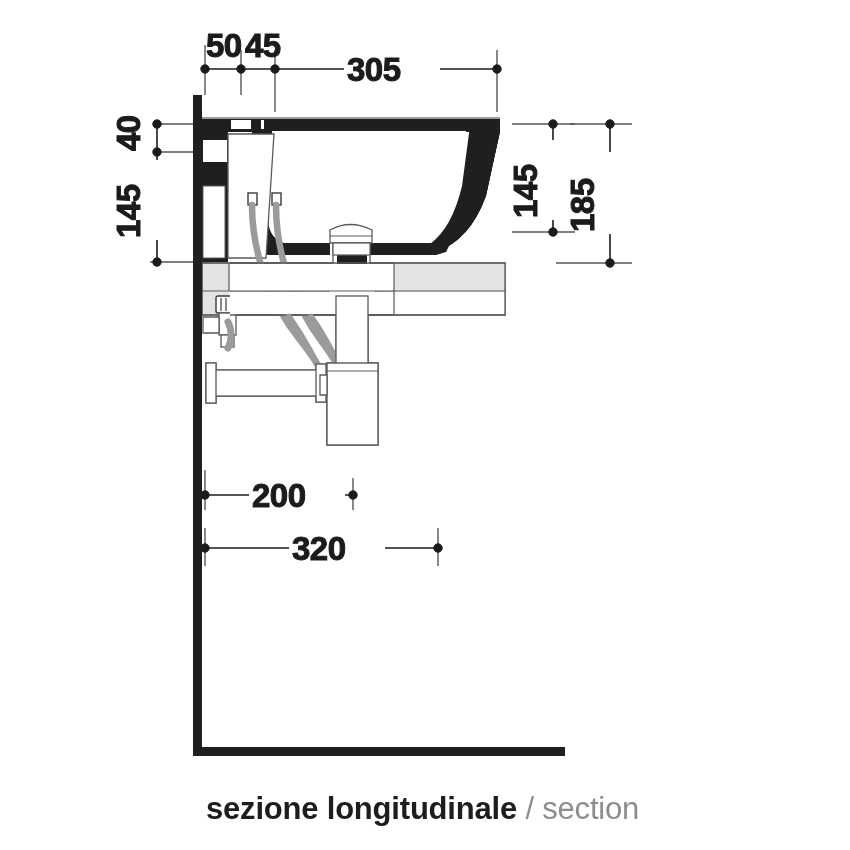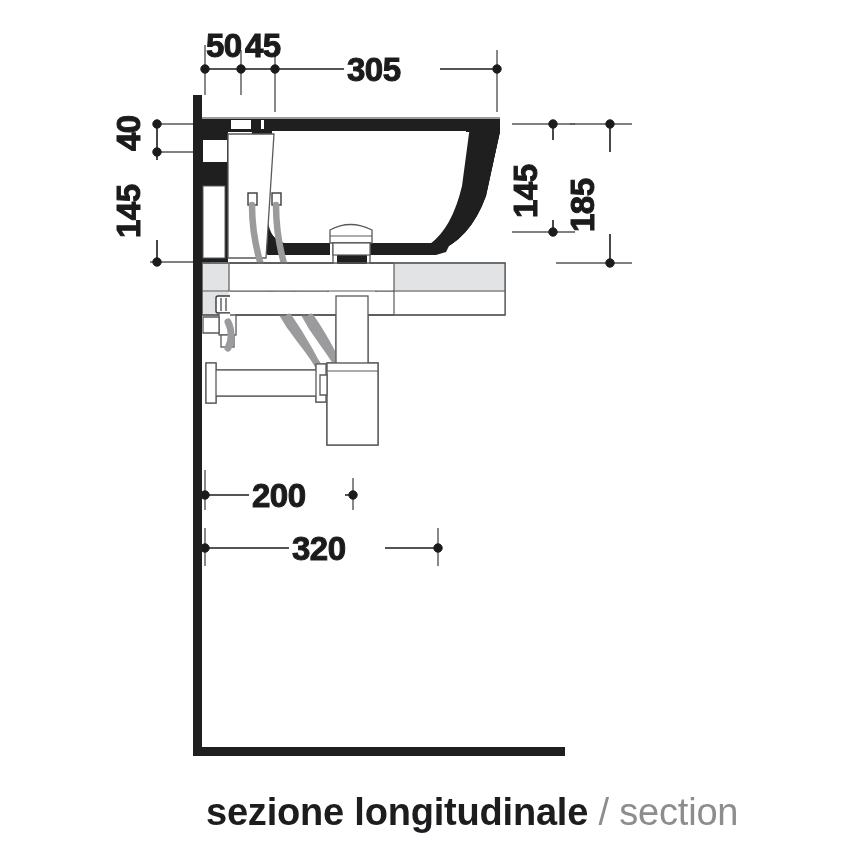--- a/index.html
+++ b/index.html
@@ -3,21 +3,21 @@
 <meta charset="utf-8">
 <style>
   html,body{margin:0;padding:0;background:#ffffff;}
   body{width:850px;height:850px;position:relative;overflow:hidden;
        font-family:"Liberation Sans",sans-serif;color:#1b1b1b;}
   #stage{position:absolute;inset:0;width:850px;height:640px;}
   svg{display:block;}
   .dimtxt{font-family:"Liberation Sans",sans-serif;font-size:33px;font-weight:700;
           fill:#1b1b1b;letter-spacing:-0.5px;}
   .caption{position:absolute;left:206px;top:793px;white-space:nowrap;
-           font-size:38px;line-height:1;}
+           font-size:31px;line-height:1;}
   .cap-it{font-weight:700;color:#1d1d1f;letter-spacing:-0.2px;}
   .cap-sl{font-weight:400;color:#8d8d90;letter-spacing:-0.2px;}
   .cap-en{font-weight:400;color:#8d8d90;letter-spacing:-0.2px;}
 </style>
 </head>
 <body>
 
 <div id="stage">
 
   <svg width="850" height="850" viewBox="0 0 850 850">

